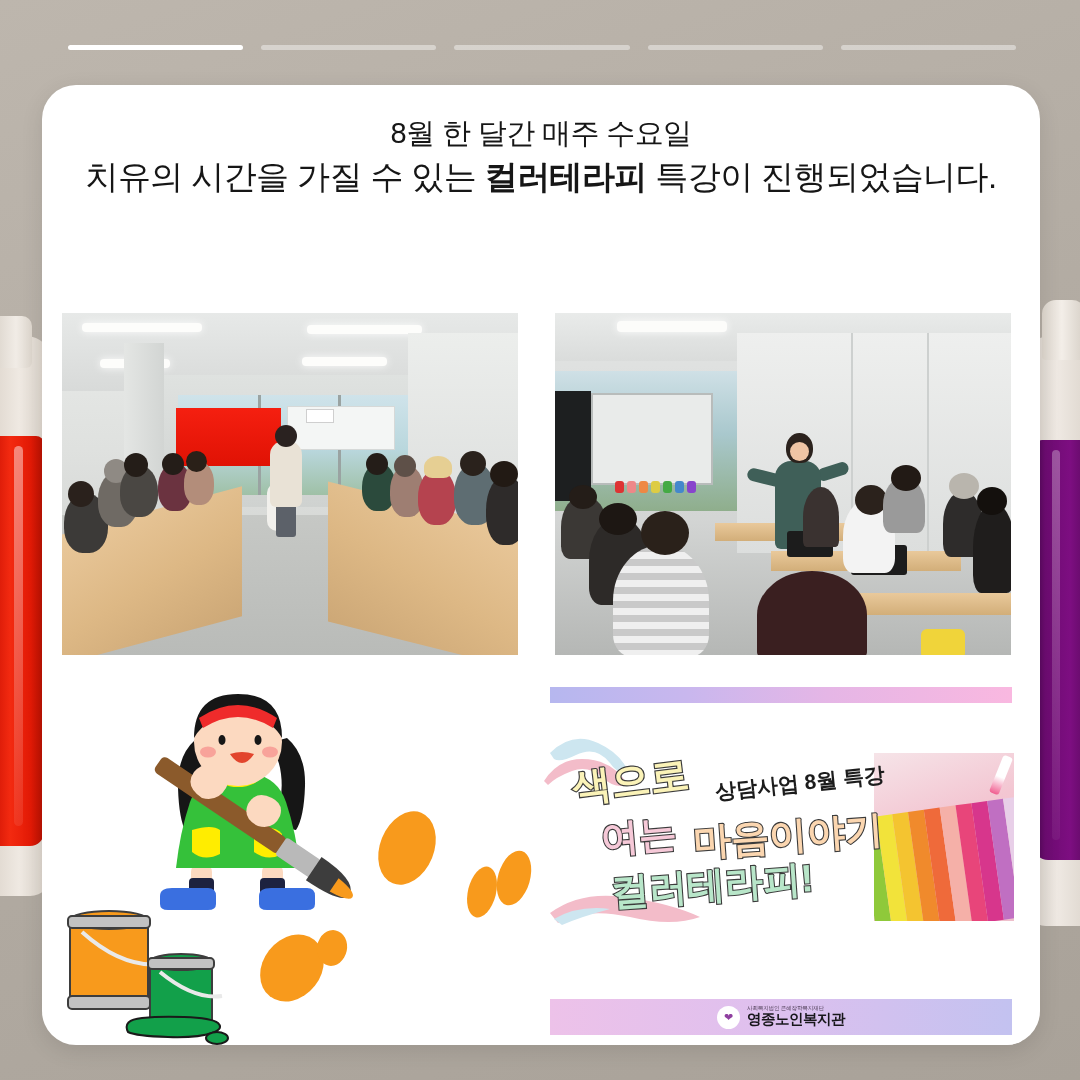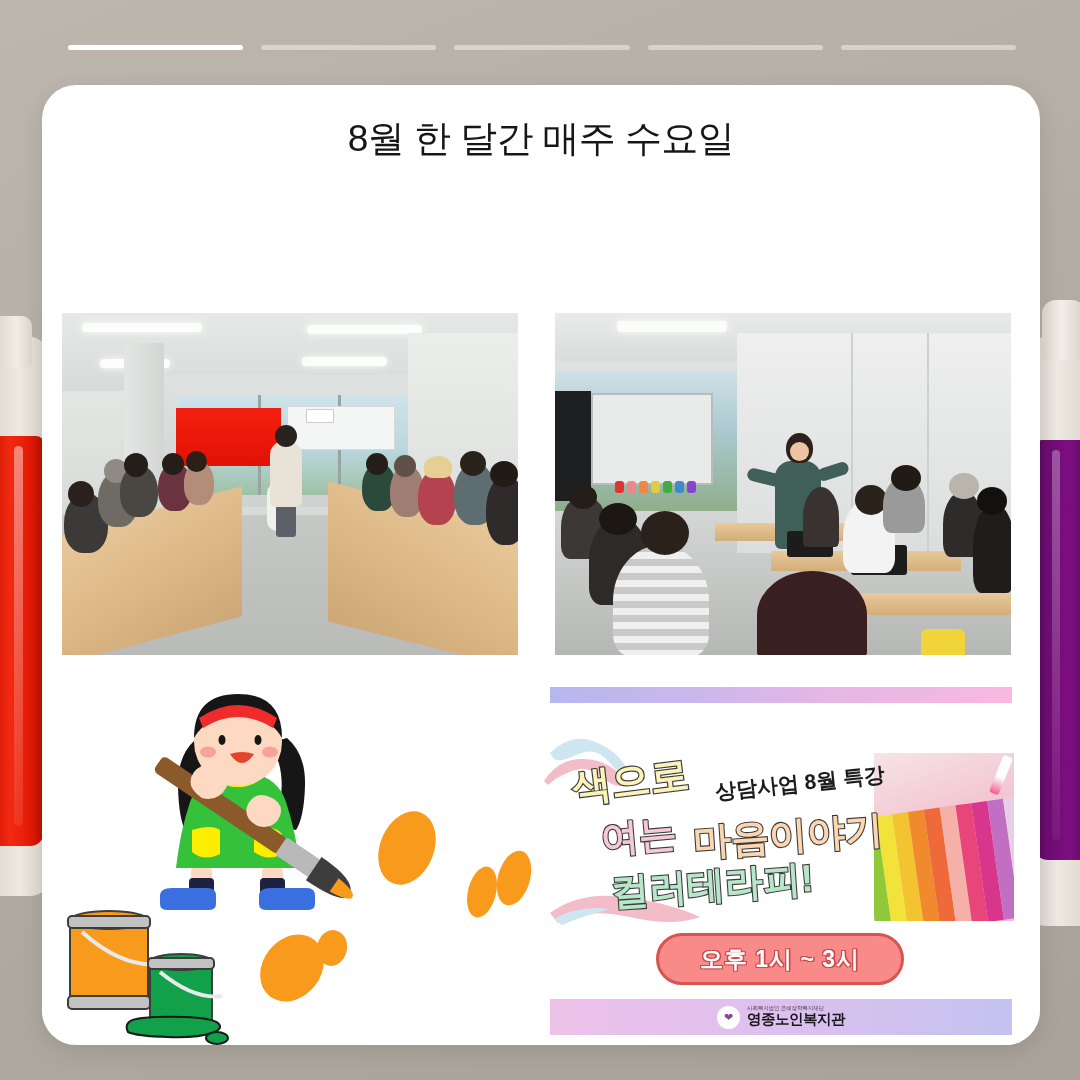--- a/index.html
+++ b/index.html
@@ -113,21 +113,21 @@
 
   
   .headline {
     margin-top: 28px;
     text-align: center;
     color: #161616;
     line-height: 1.42;
     letter-spacing: -0.6px;
   }
   .headline .line {
-    font-size: 37px;
+    font-size: 29px;
     font-weight: 500;
     white-space: nowrap;
   }
   .headline .line.l2, .headline .line.l3 { font-size: 33px; }
   .headline b { font-weight: 800; }
 
   
   .photo-row {
     position: absolute;
     left: 20px; top: 228px;
@@ -381,20 +381,21 @@
     <div class="progress-dash"></div>
     <div class="progress-dash"></div>
     <div class="progress-dash"></div>
     <div class="progress-dash"></div>
   </div>
 
   <div class="card">
 
     <div class="headline">
       <div class="line l1">8월 한 달간 매주 수요일</div>
+      <div class="line l3"><span>치유의 시간을 가질 수 있는 </span><b>컬러테라피</b><span> 특강이 진행되었습니다.</span></div>
     </div>
 
     <div class="photo-row">
 
       <div class="photo p1">
         <div class="ceiling"></div>
         <div class="tube" style="left:20px;top:10px;width:120px;"></div>
         <div class="tube" style="left:245px;top:12px;width:115px;"></div>
         <div class="tube" style="left:240px;top:44px;width:85px;"></div>
         <div class="tube" style="left:38px;top:46px;width:70px;"></div>
@@ -582,23 +583,20 @@
           <text x="30" y="74" font-family="Liberation Sans, sans-serif" font-size="39" font-weight="800" fill="#fbf3b8" stroke="#3c3c3c" stroke-width="2.4" paint-order="stroke" transform="rotate(-7 30 74)">색으로</text>
 
           <text x="172" y="72" font-family="Liberation Sans, sans-serif" font-size="21" font-weight="800" fill="#1c1c1c" transform="rotate(-6 172 72)">상담사업 8월 특강</text>
 
           <text x="58" y="125" font-family="Liberation Sans, sans-serif" font-size="38" font-weight="800" fill="#f6c9d8" stroke="#3c3c3c" stroke-width="2.2" paint-order="stroke" transform="rotate(-5 58 125)">여는</text>
           <text x="150" y="128" font-family="Liberation Sans, sans-serif" font-size="38" font-weight="800" fill="#fbd6b0" stroke="#3c3c3c" stroke-width="2.2" paint-order="stroke" transform="rotate(-4 150 128)">마음이야기</text>
 
           <text x="68" y="178" font-family="Liberation Sans, sans-serif" font-size="38" font-weight="800" fill="#b8e6c9" stroke="#3c3c3c" stroke-width="2.2" paint-order="stroke" transform="rotate(-4 68 178)">컬러테라피!</text>
         </svg>
 
-        <div class="poster-timebox">
-          <span>오후 1시 ~ 3시</span>
-        </div>
 
         <div class="poster-footer">
           <div class="footer-logo">
             <span class="heart">❤</span>
           </div>
           <div class="footer-text">
             <span class="footer-sub">사회복지법인 은혜장학복지재단</span>
             <span class="footer-main">영종노인복지관</span>
           </div>
         </div>

